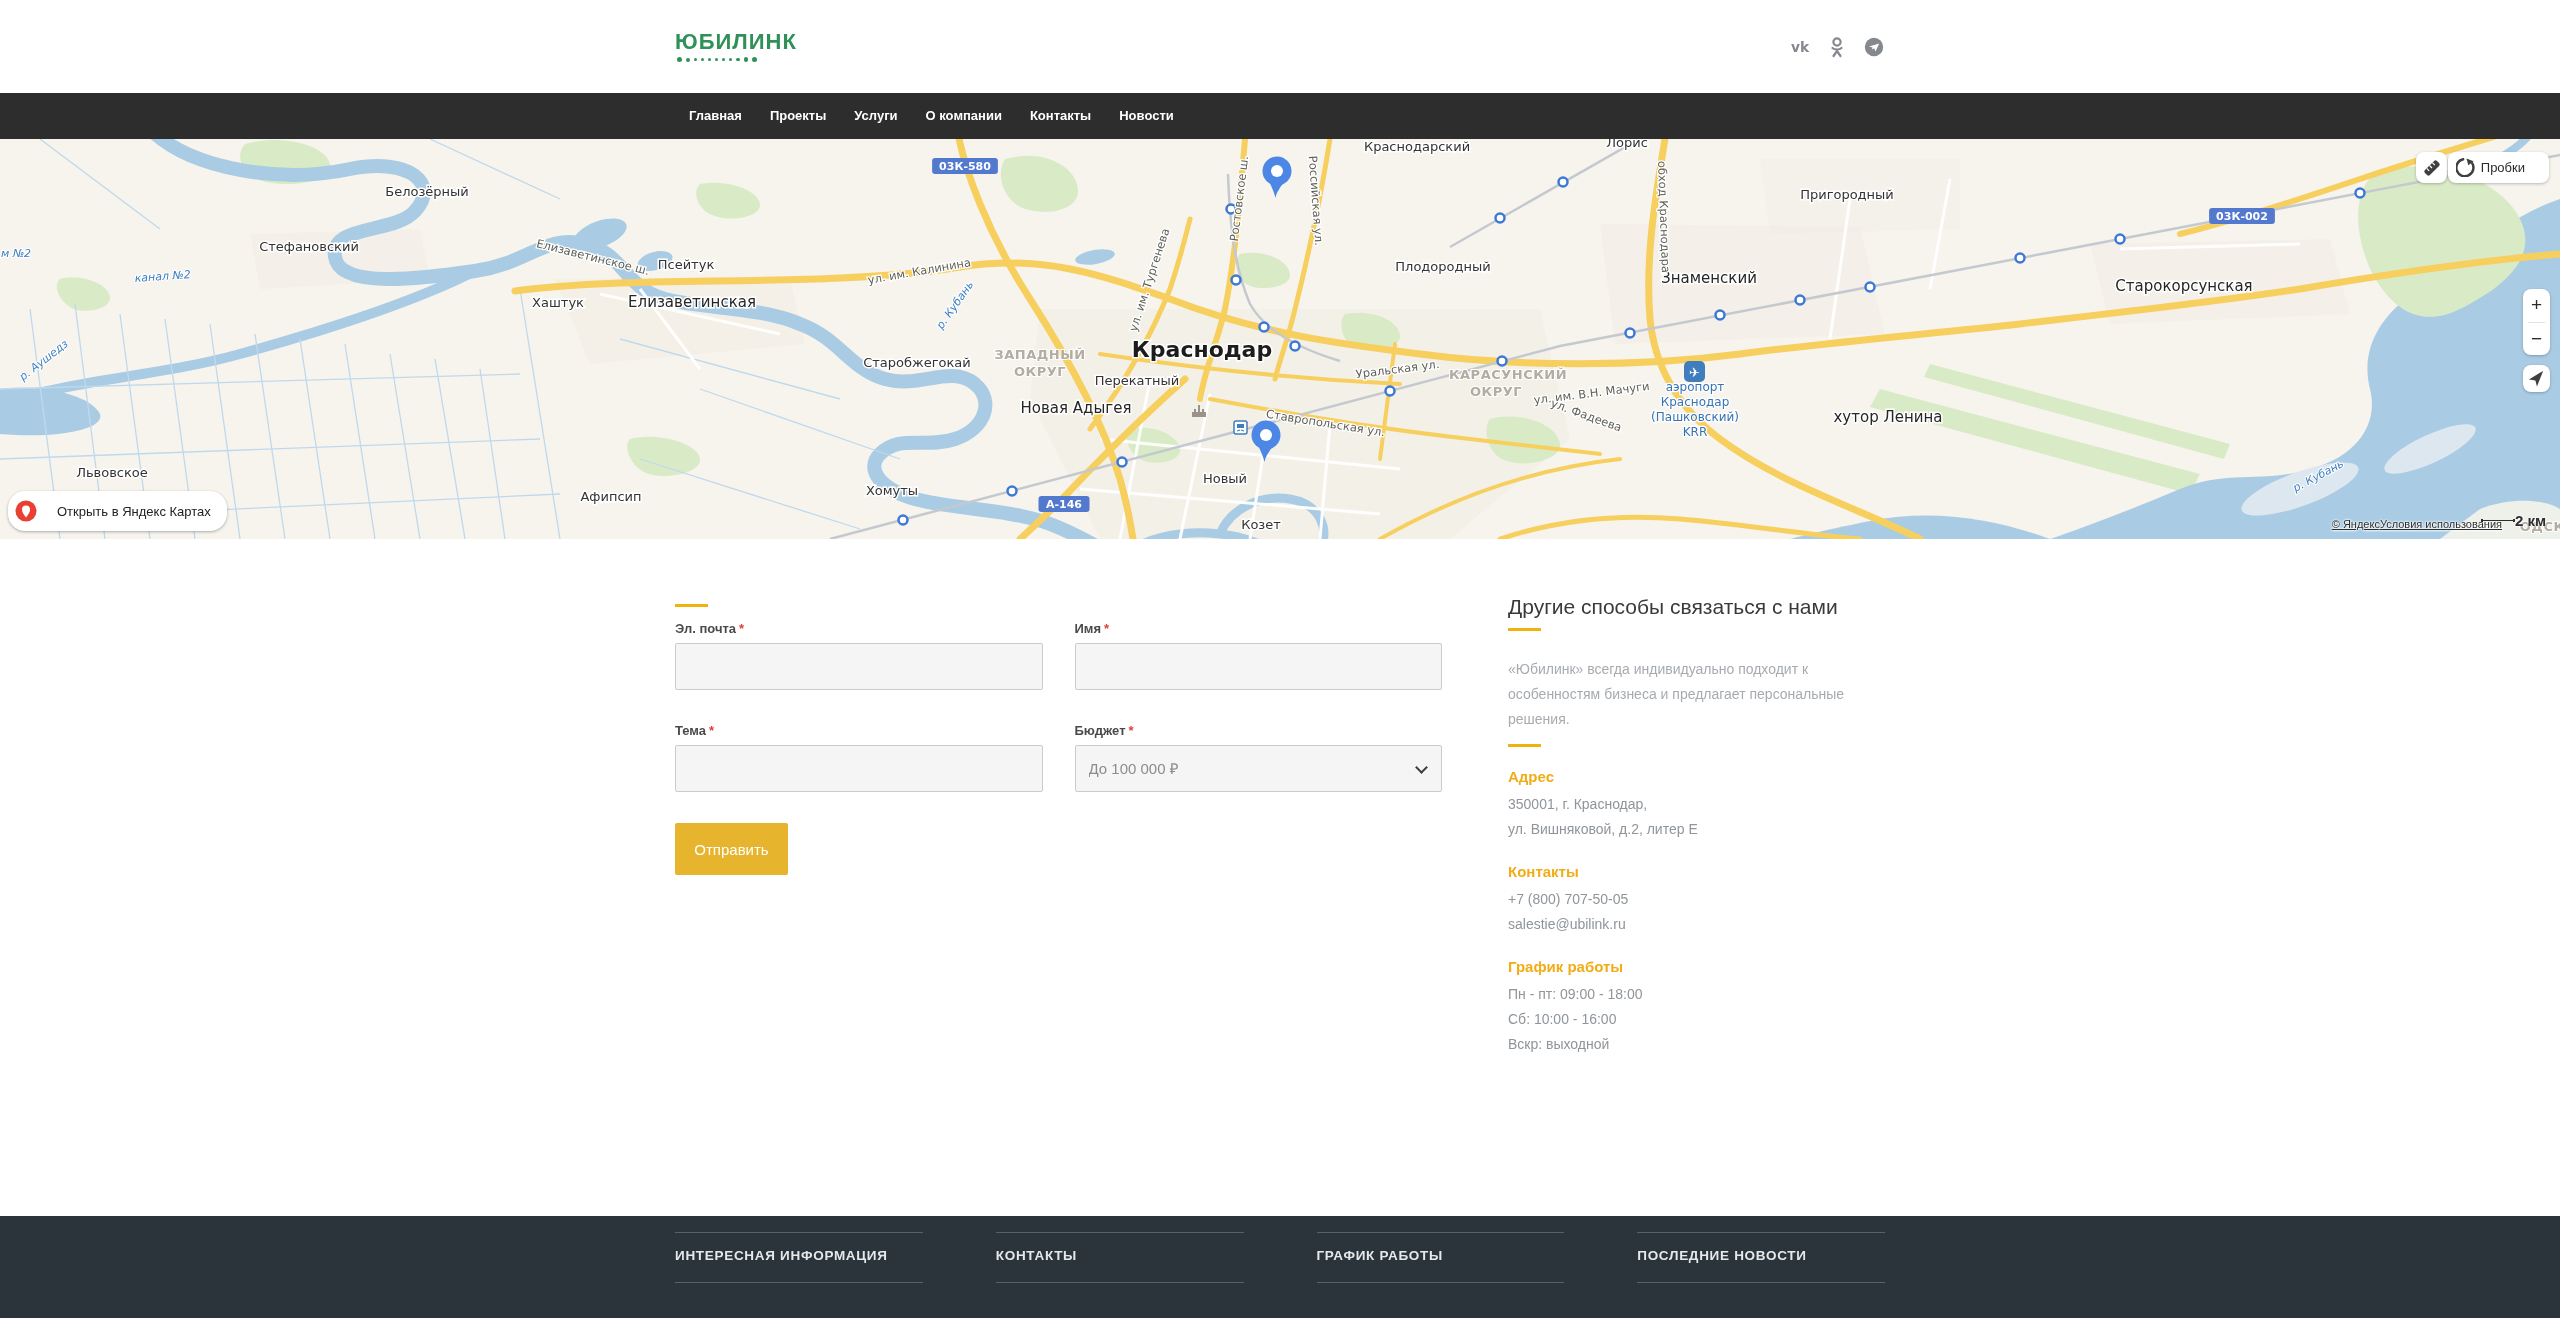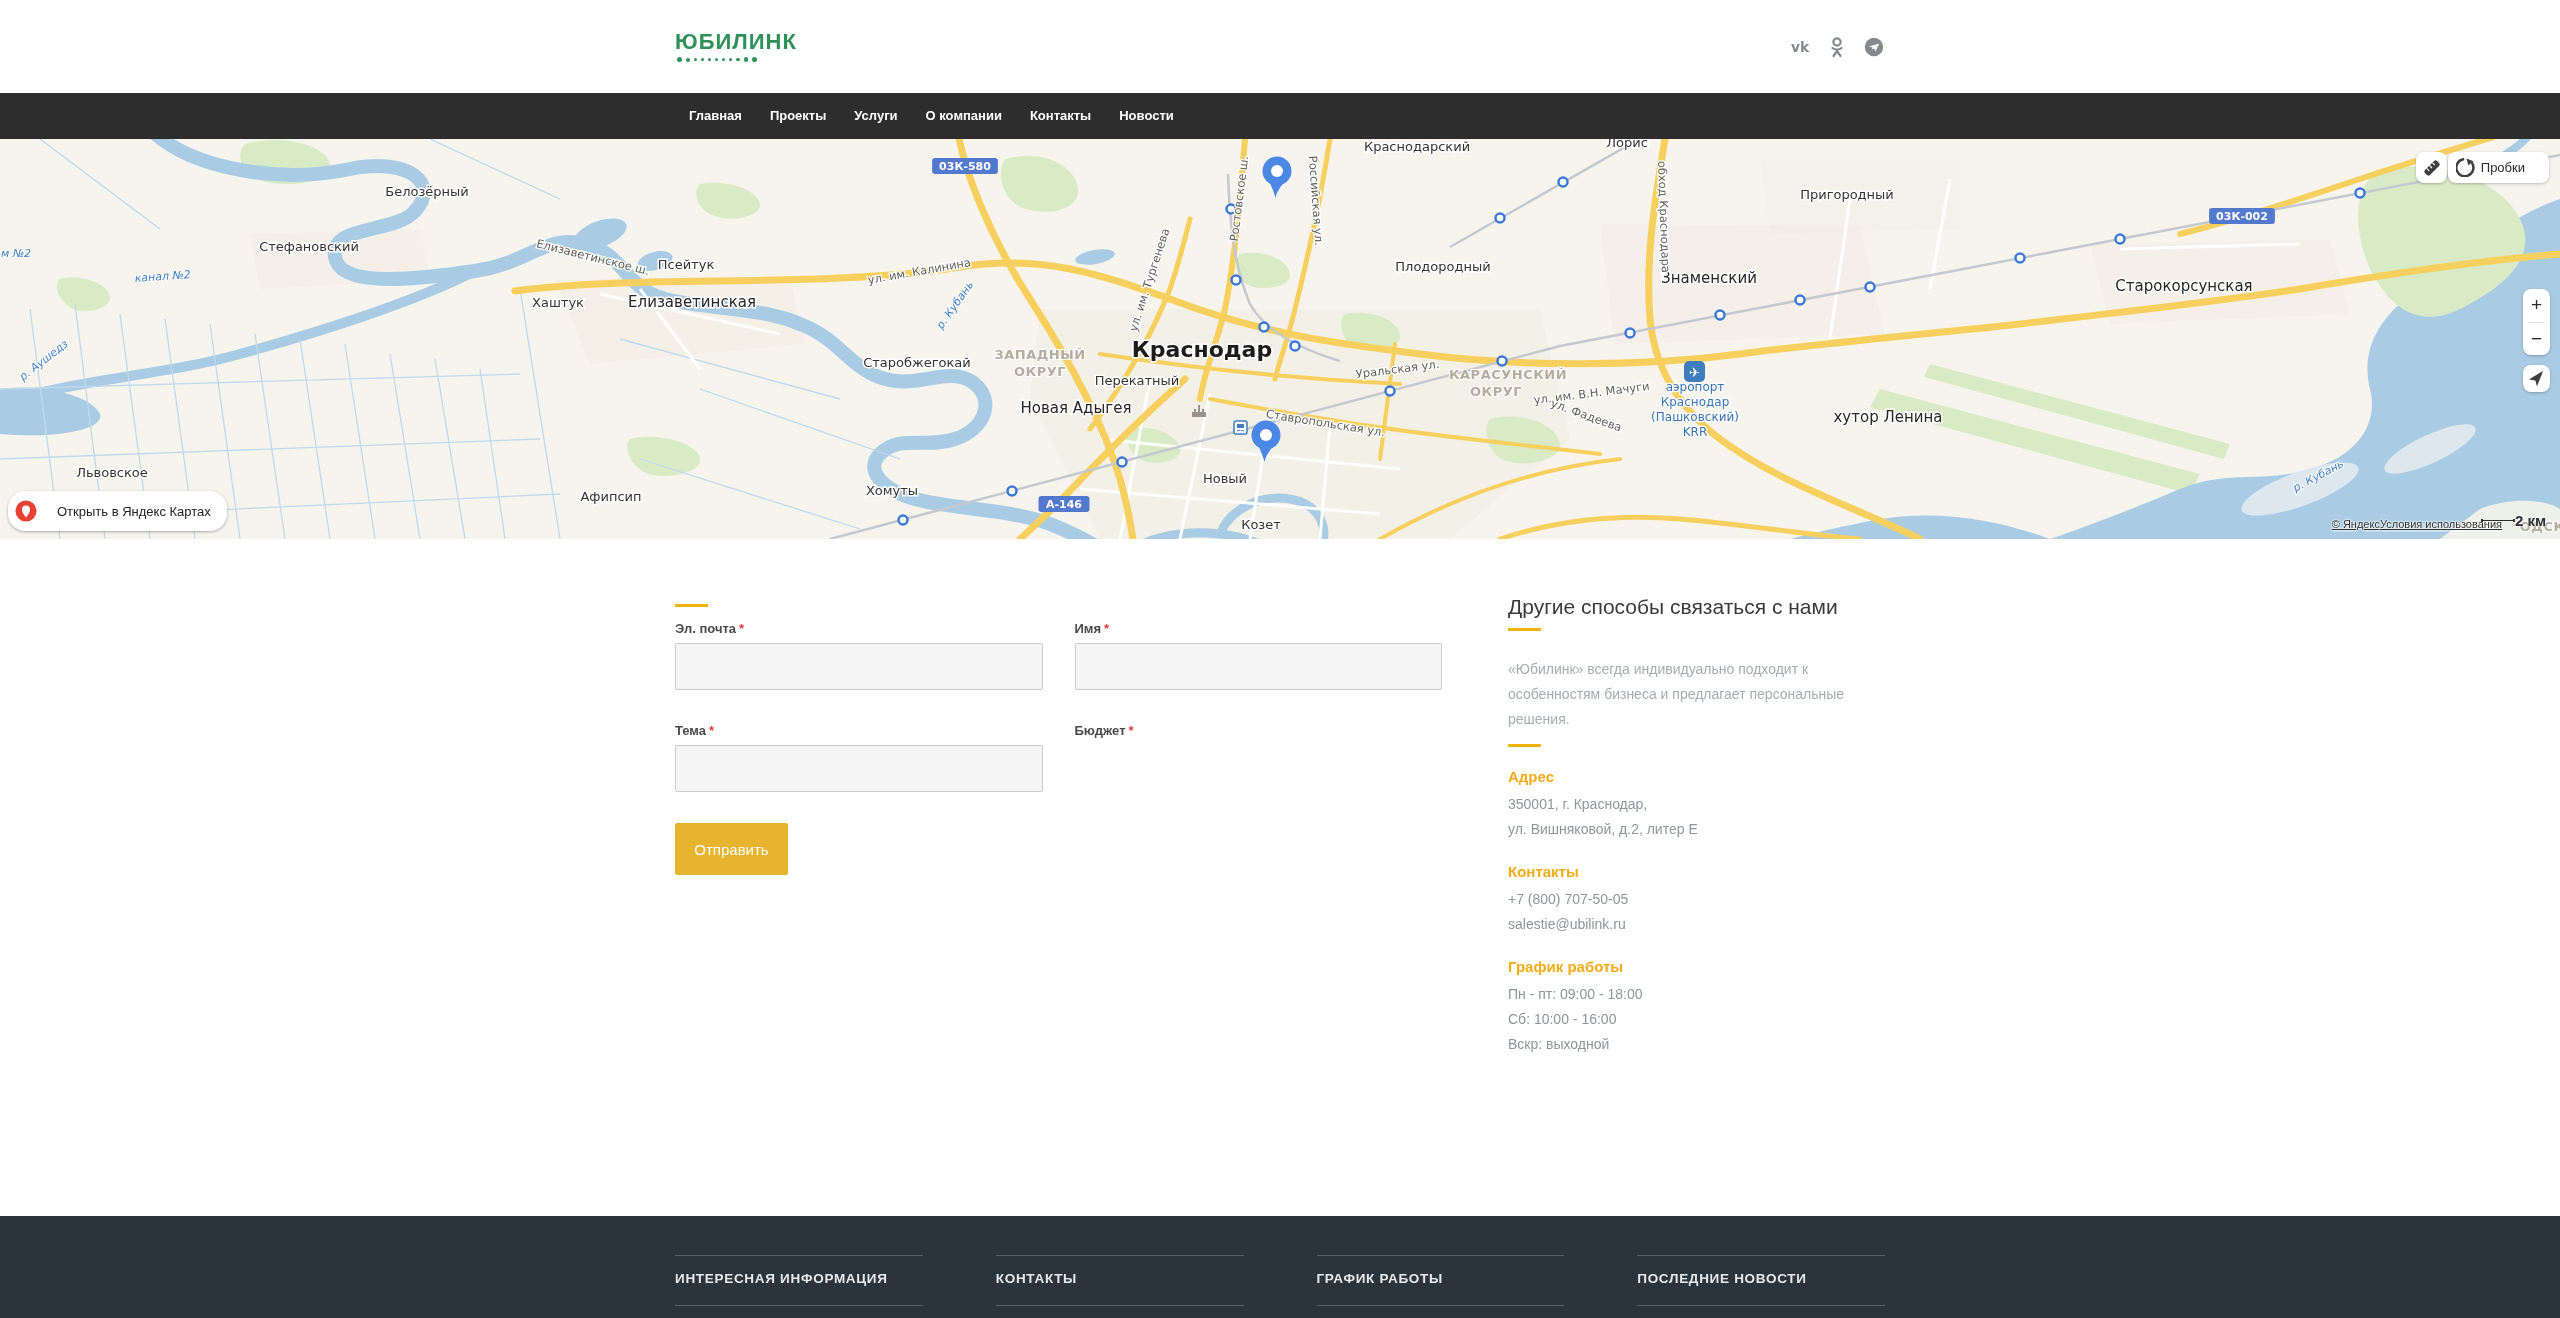--- a/index.html
+++ b/index.html
@@ -83,21 +83,21 @@
                 border-radius:2px; font-size:15px; font-family:"Liberation Sans", sans-serif; cursor:pointer; }
 
   .col-info p.desc { margin:26px 0 0; font-size:14px; line-height:25px; color:#a6abb0; }
   .accent-bar.second { margin-top:12px; }
   .info-sec { margin-top:20px; }
   .info-sec h3 { margin:0; font-size:15px; line-height:20px; font-weight:700; color:#f1ad17; }
   .info-sec .line { font-size:14px; line-height:25px; color:#8f959a; }
   .info-sec .lines { margin-top:5px; }
 
   
-  .site-footer { height:102px; background:#2b333b; padding-top:39px; }
+  .site-footer { height:102px; background:#2b333b; padding-top:16px; }
   .site-footer .container { display:flex; gap:73px; }
   .f-col { flex:1; border-top:1px solid #58616a; border-bottom:1px solid #58616a; padding:13px 0 16px; }
   .f-col h4 { margin:0; font-size:13.5px; line-height:20px; font-weight:700; color:#e6e9eb; letter-spacing:.7px; }
 </style>
 </head>
 <body>
 
 <header class="site-header">
   <div class="container">
     <div class="logo">
@@ -424,20 +424,24 @@
           <div class="field">
             <label><span>Имя</span><span class="req">*</span></label>
             <input type="text" style="">
           </div>
           <div class="field">
             <label><span>Тема</span><span class="req">*</span></label>
             <input type="text" style="">
           </div>
           <div class="field">
             <label><span>Бюджет</span><span class="req">*</span></label>
+            <div class="select-wrap">
+              <select><option id="budget-option">До 100 000 ₽</option></select>
+              <span class="chev"></span>
+            </div>
           </div>
         </div>
         <button type="button" class="submit-btn">Отправить</button>
       </form>
     </div>
 
     <div class="col-info">
       <h2 class="sec-title">Другие способы связаться с нами</h2>
       <div class="accent-bar"></div>
       <p class="desc">«Юбилинк» всегда индивидуально подходит к особенностям бизнеса и предлагает персональные решения.</p>

